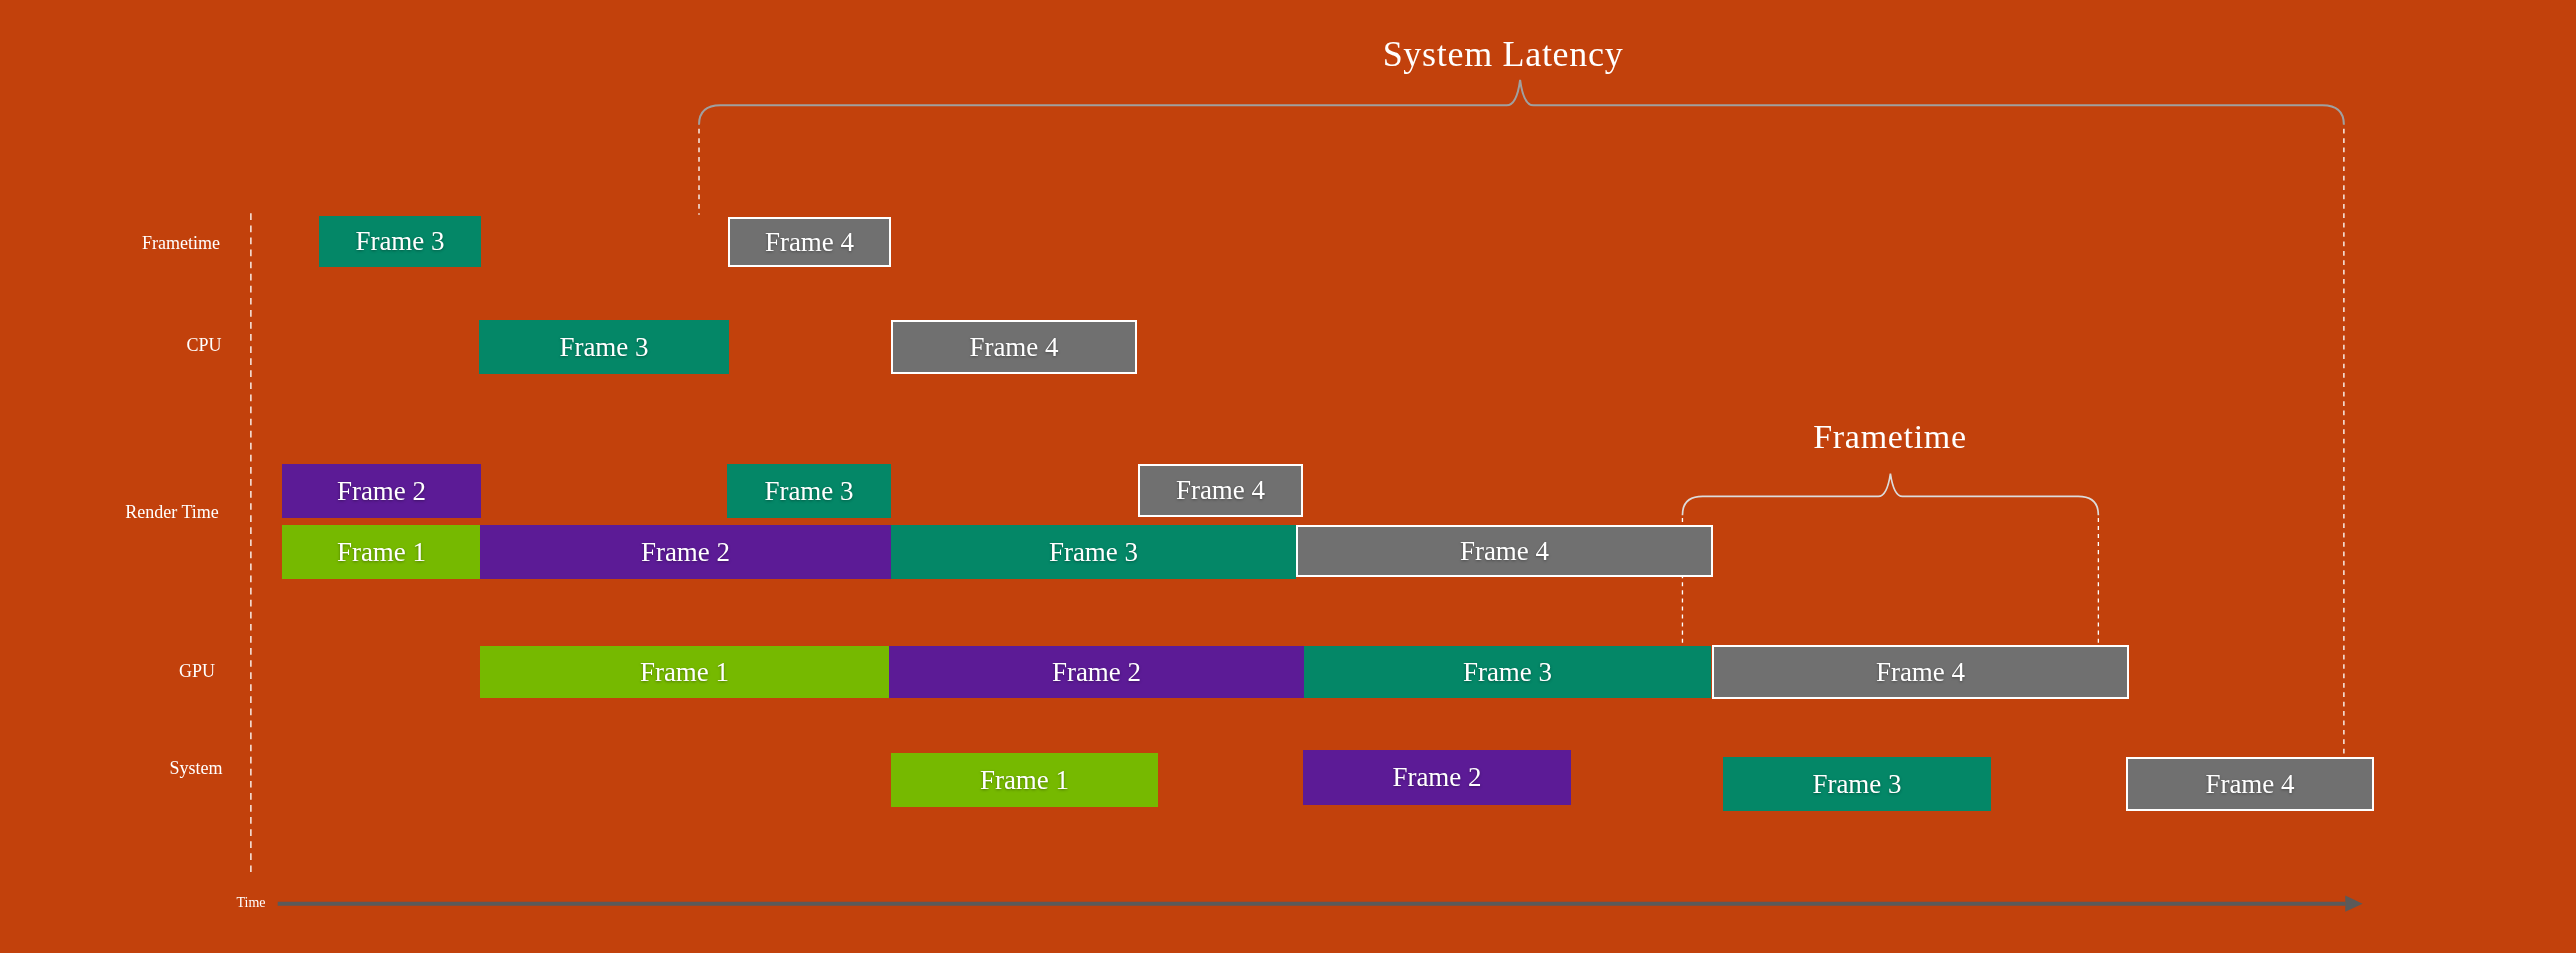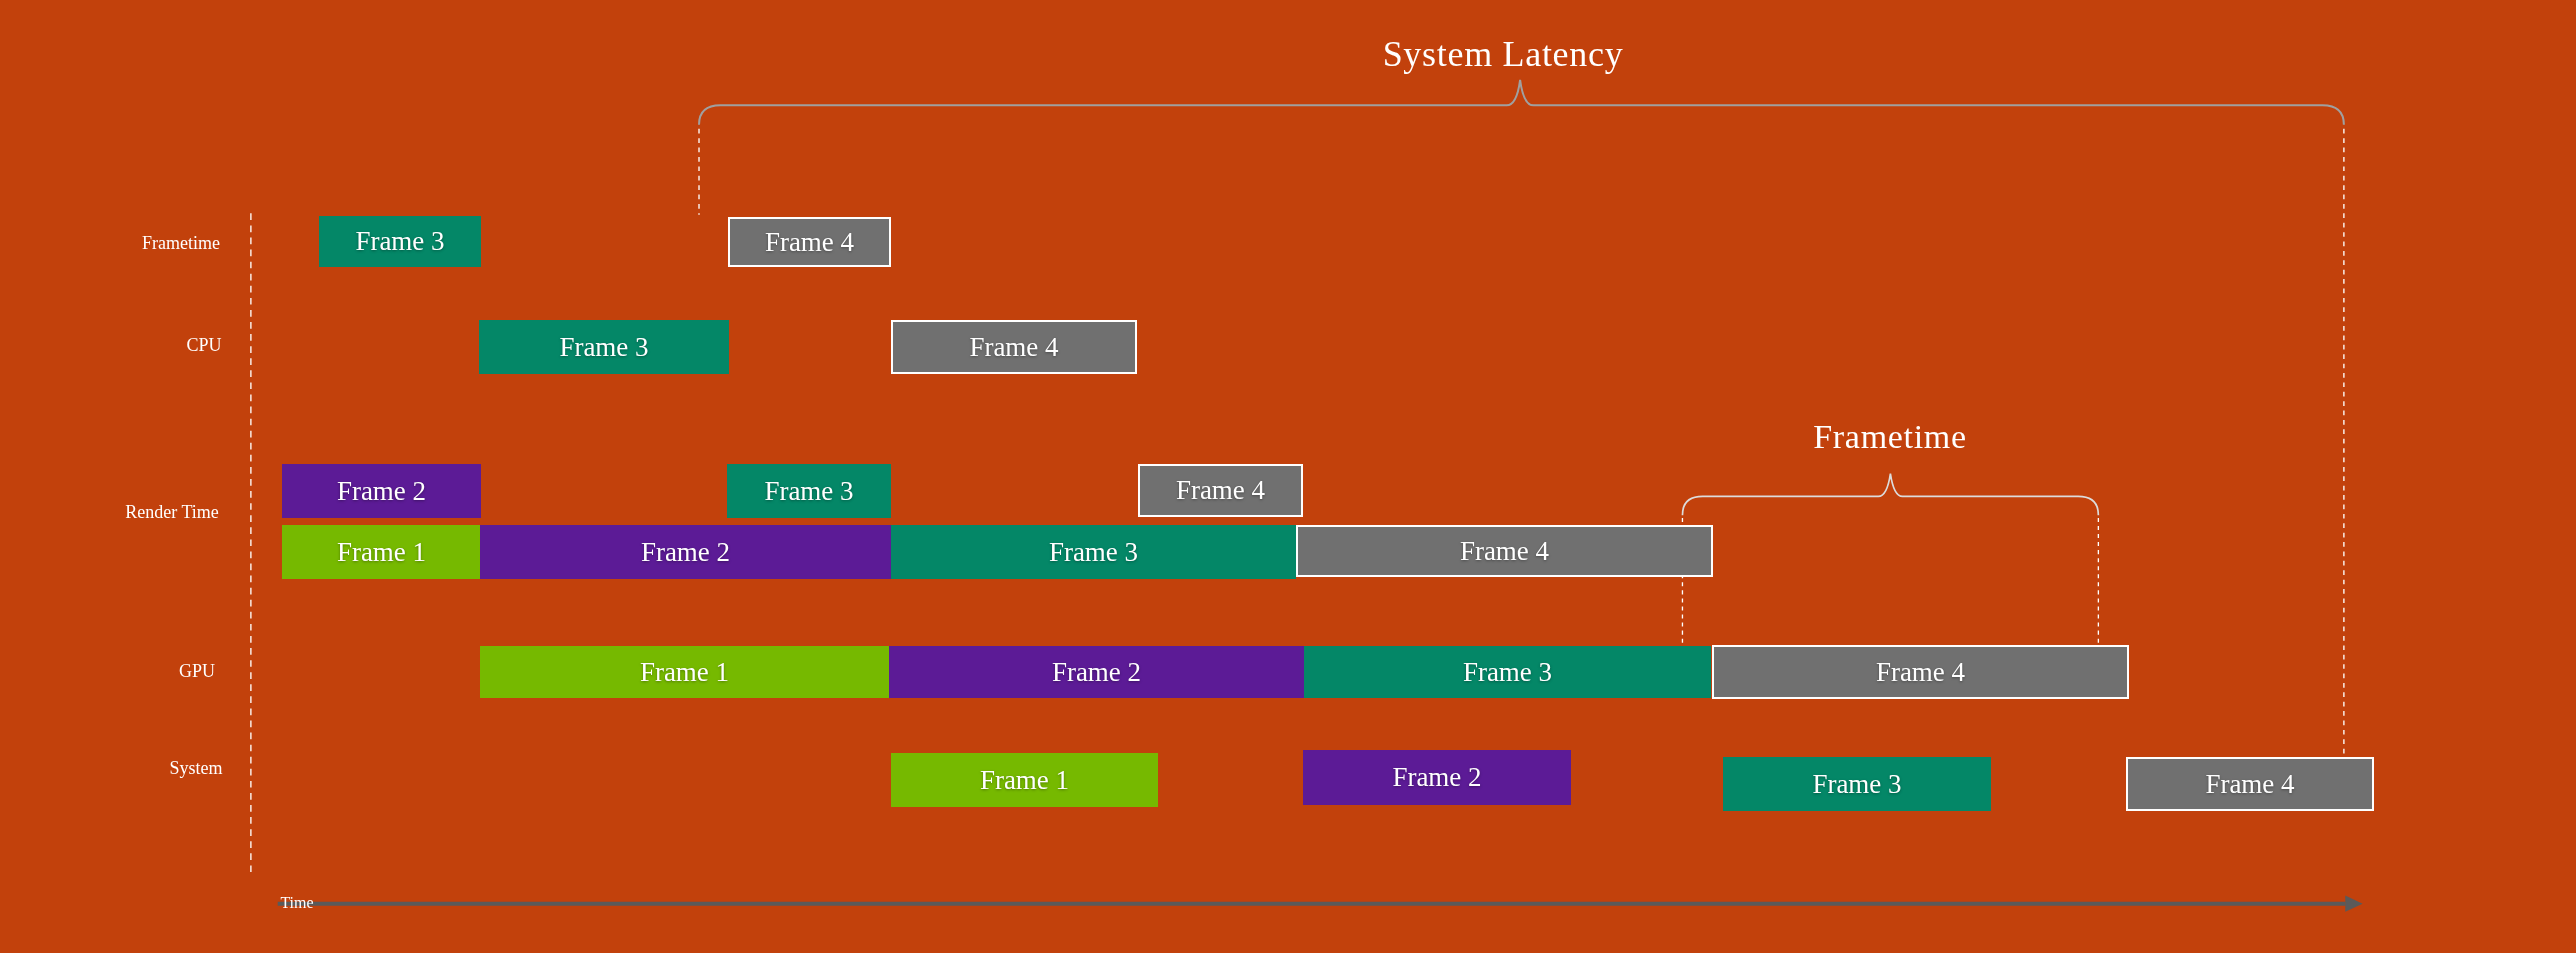--- a/index.html
+++ b/index.html
@@ -36,23 +36,22 @@
     transform: translate(-50%, -50%);
     color: #fff;
     font-size: 18px;
     white-space: nowrap;
     z-index: 3;
   }
   .time-label {
     position: absolute;
     transform: translate(-50%, -50%);
     color: #fff;
-    font-size: 16px;
+    font-size: 14px;
     z-index: 3;
-    margin-left: 46px;
   }
   .frame-bar {
     position: absolute;
     box-sizing: border-box;
     display: flex;
     align-items: center;
     justify-content: center;
     color: #fff;
     font-size: 27px;
     white-space: nowrap;

